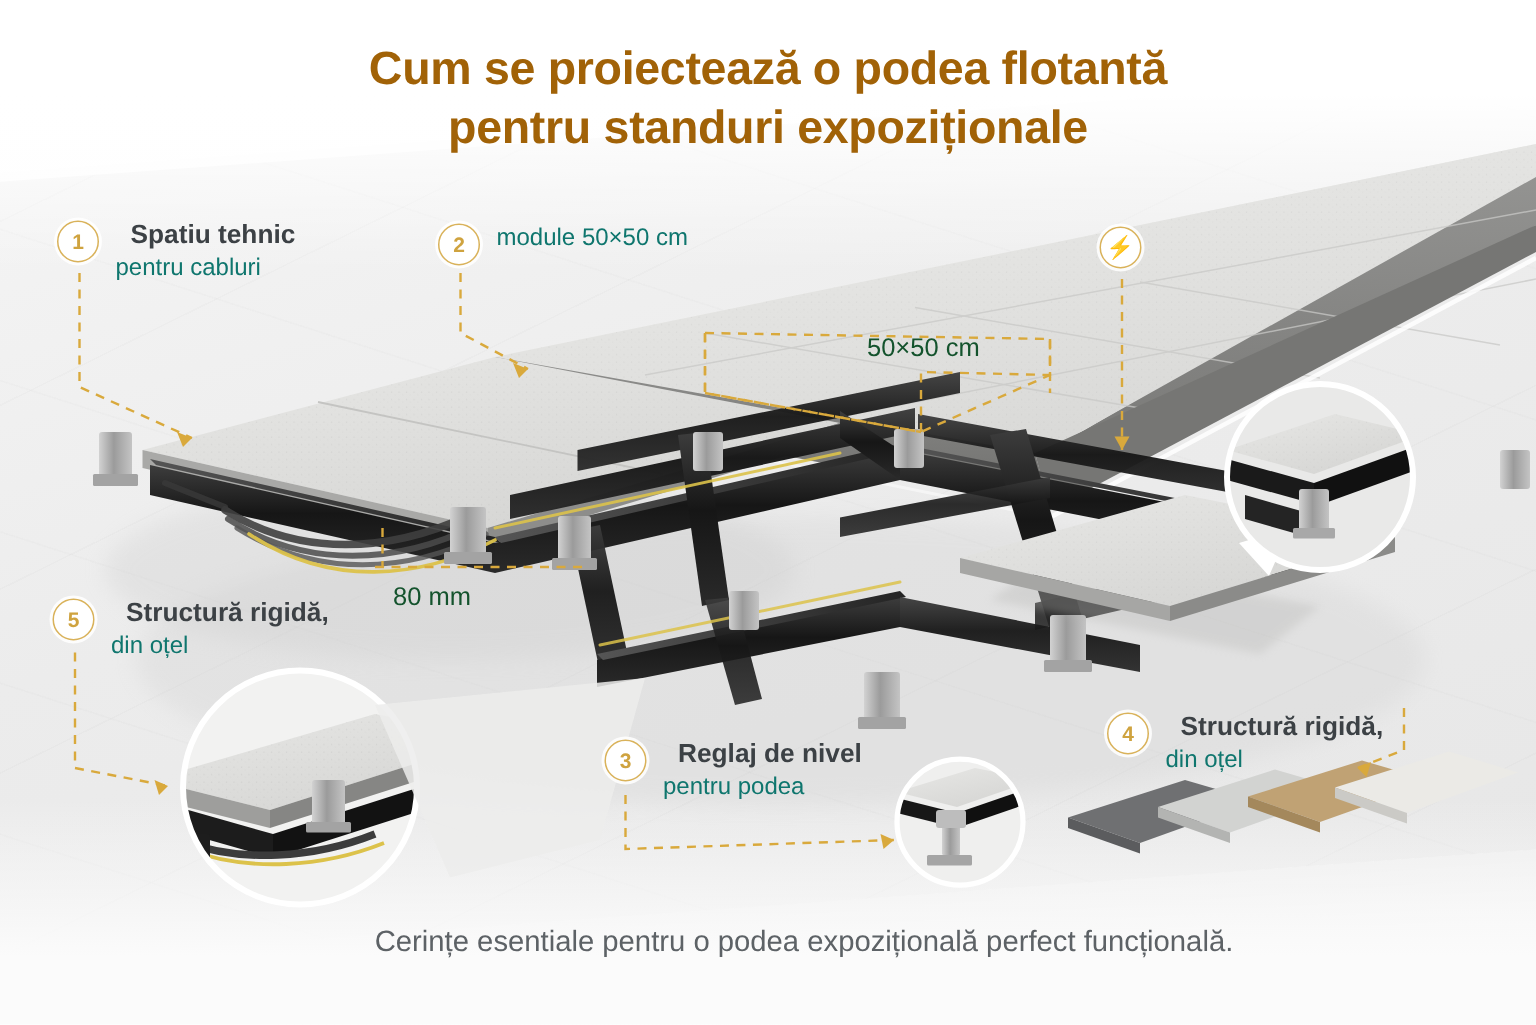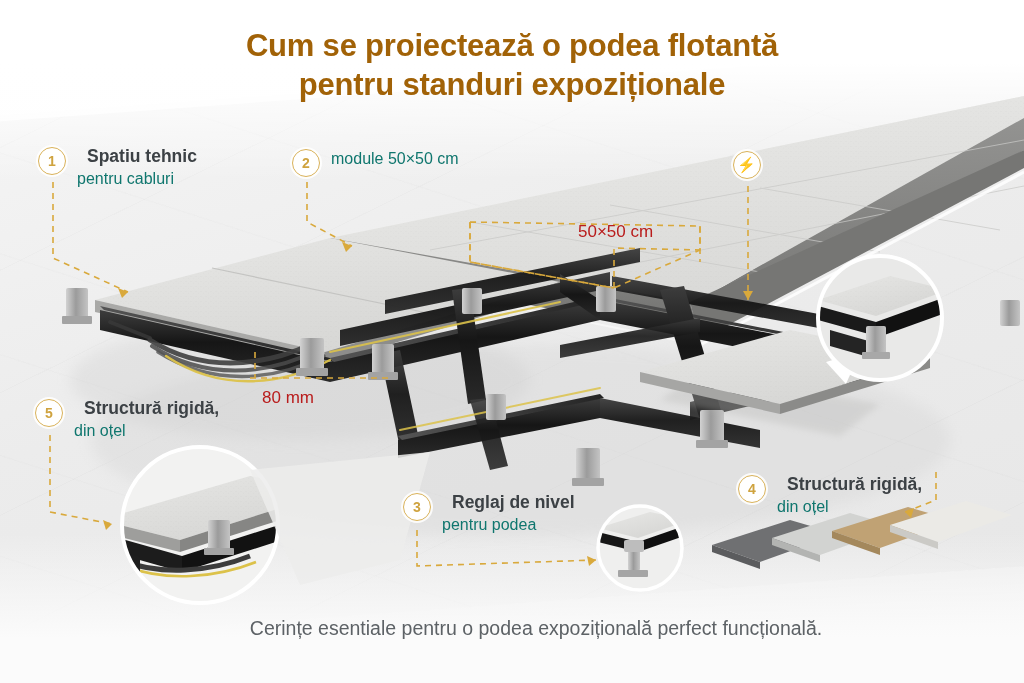--- a/index.html
+++ b/index.html
@@ -43,21 +43,21 @@
     box-shadow:0 0 0 2px rgba(255,255,255,.85);}
   .badge.icon{font-size:15px;color:#e0a92e;}
   .c-text{line-height:1.25;}
   .c-l1{font-size:17.5px;font-weight:bold;color:#3c4145;white-space:nowrap;margin-left:10px;}
   .c-l2{font-size:16px;color:#0f766e;white-space:nowrap;margin-top:1px;}
 
   
   #overlay{position:absolute;inset:0;pointer-events:none;}
 
   
-  .dim{position:absolute;font-size:17px;color:#b91c1c;white-space:nowrap;}
+  .dim{position:absolute;font-size:17px;color:#14532d;white-space:nowrap;}
 
   
   #art{position:absolute;left:0;top:0;width:1024px;height:683px;}
 </style>
 </head>
 <body>
 
 <div id="stage">
 
   <div class="bg-base"></div>

